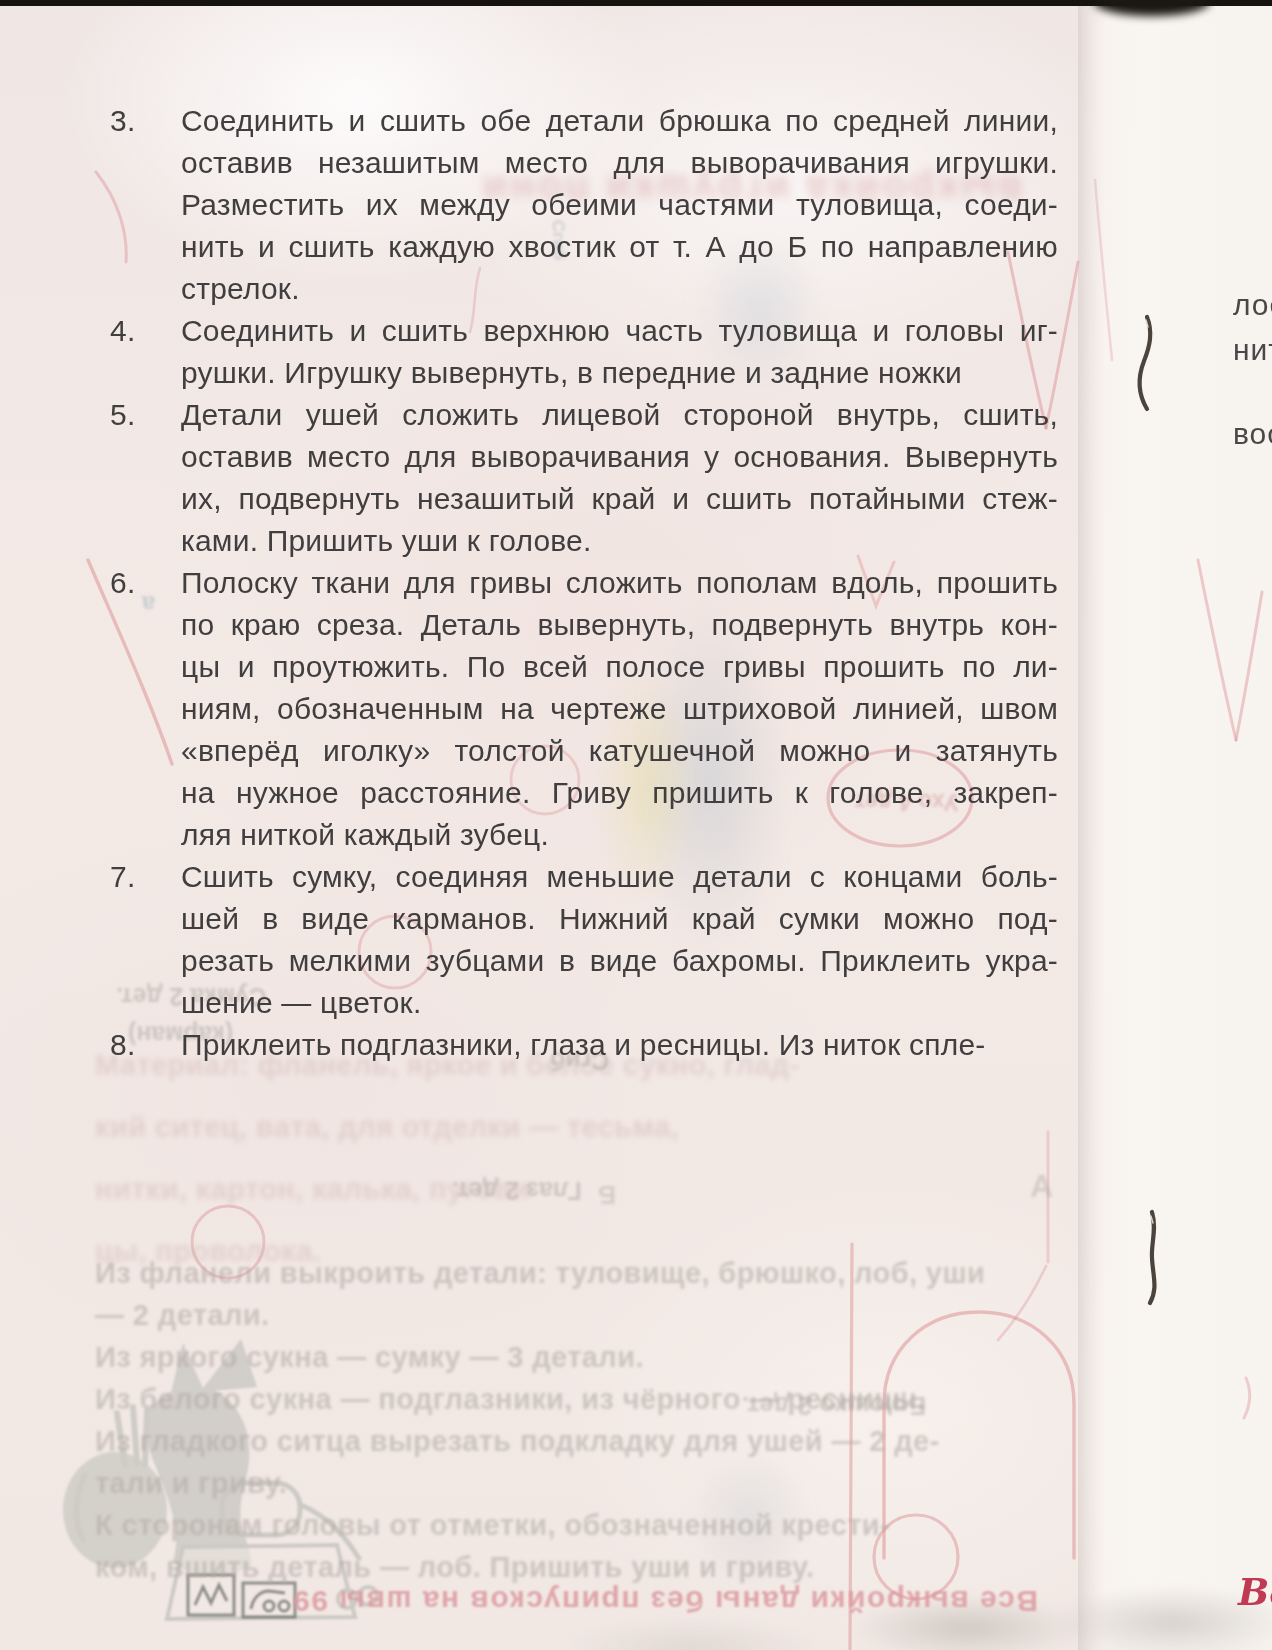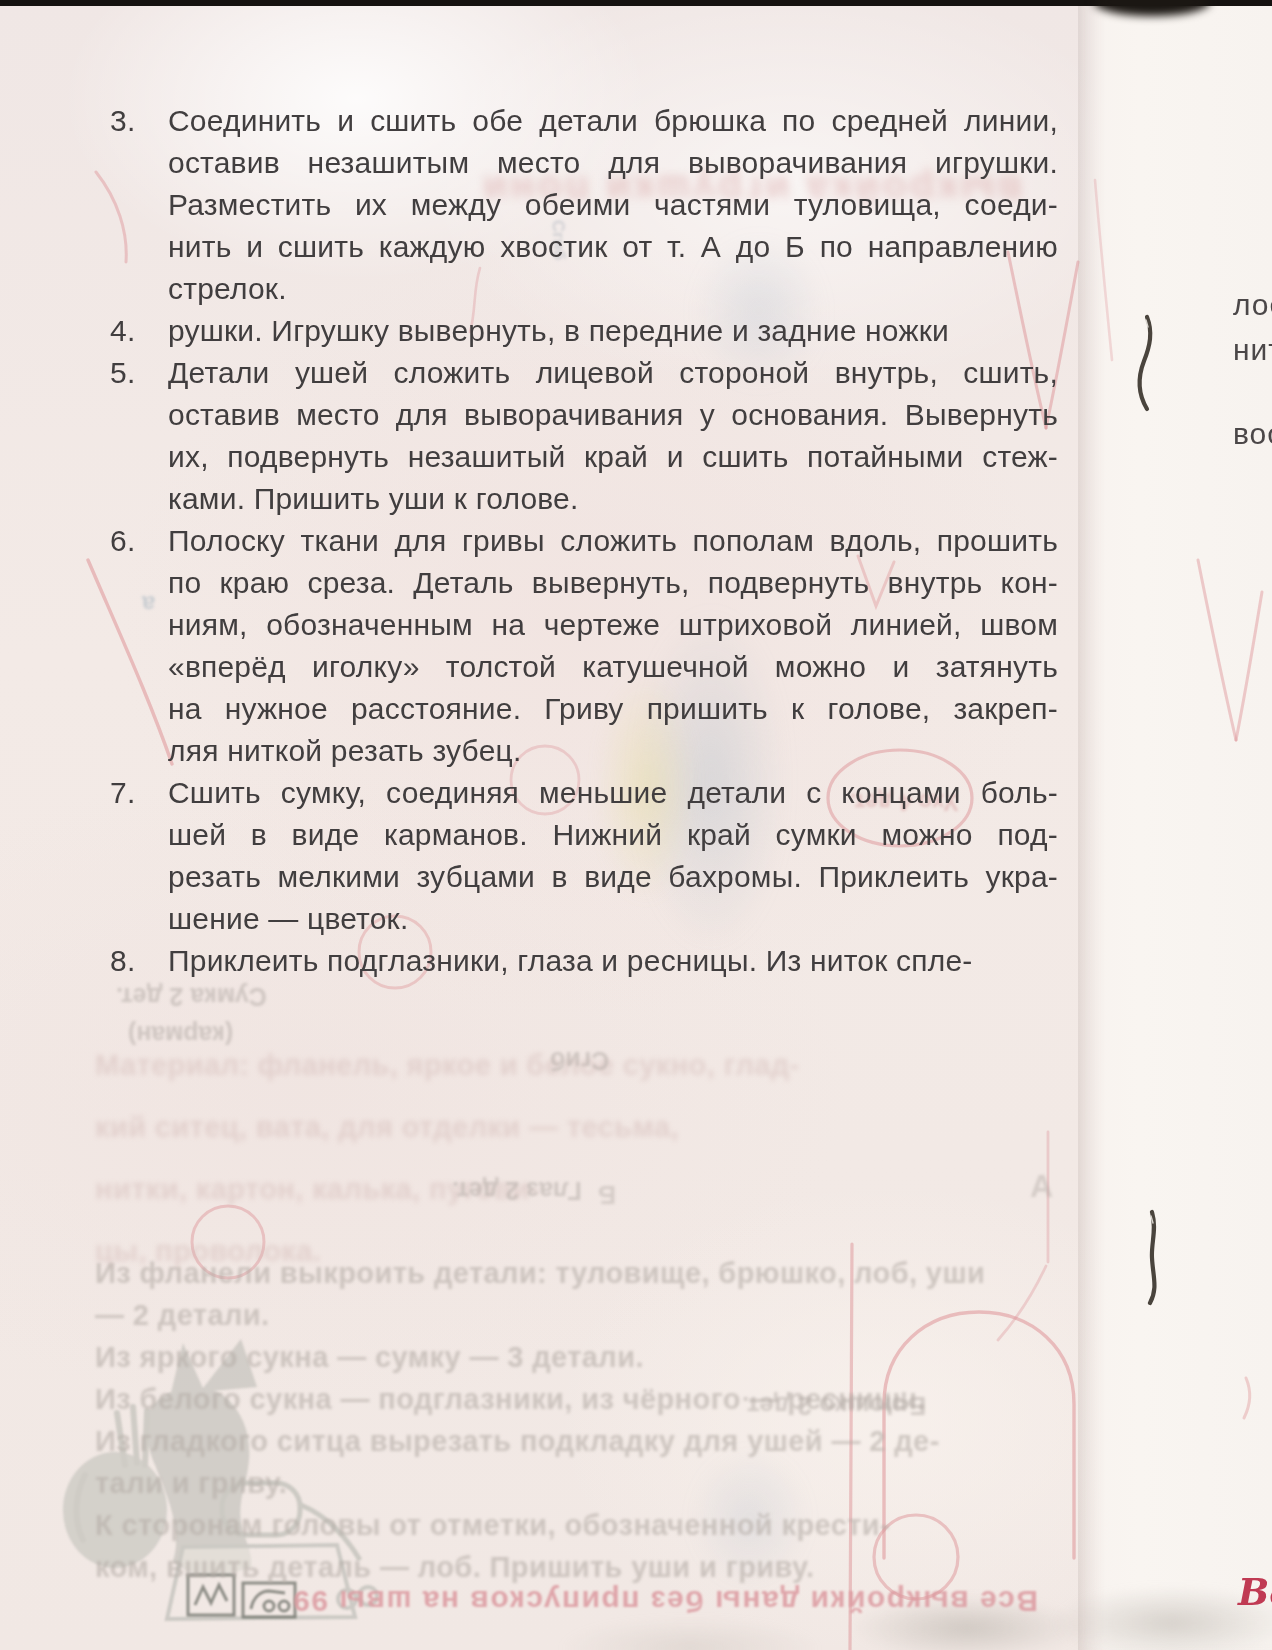--- a/index.html
+++ b/index.html
@@ -59,21 +59,21 @@
   .gl-asmall{left:142px; top:590px; transform:rotate(180deg); font-size:24px; color:#9fb0bd; opacity:.5;}
   .mirror-line{position:absolute; left:278px; top:1584px; width:760px;
     transform:rotate(180deg); color:#dc9aa0; font-size:30px; font-weight:600;
     letter-spacing:1.5px; filter:blur(1px); opacity:.85; white-space:nowrap;}
   
   .text-block{position:absolute; left:106px; top:100px; width:952px;
     color:#413e3f; font-size:30px; font-weight:500; letter-spacing:.2px;}
   .item{display:flex;}
   .num{width:58px; flex:0 0 58px; line-height:42px; padding-left:4px;}
   .lines{flex:1 1 auto; min-width:0;}
-  .tline{line-height:42px; white-space:nowrap; text-align:justify; text-align-last:justify;}
+  .tline{line-height:42px; white-space:nowrap; text-align:justify; text-align-last:justify;margin-left:13px;}
   .lines .tline:last-child{text-align-last:left;}
   
   .frag{position:absolute; left:1233px; color:#4b4748; font-size:30px;
     font-weight:500; letter-spacing:1px; white-space:nowrap;}
   .frag.f1{top:288px;} .frag.f2{top:333px;} .frag.f3{top:417px;}
   .red-note{position:absolute; left:1238px; top:1570px; color:#c03a53;
     font-family:"DejaVu Serif", serif; font-style:italic; font-weight:700;
     font-size:37px; white-space:nowrap;}
   
   .overlay{position:absolute; left:0; top:0; pointer-events:none;}
@@ -187,41 +187,43 @@
           <div class="tline">Соединить и сшить обе детали брюшка по средней линии,</div>
           <div class="tline">оставив незашитым место для выворачивания игрушки.</div>
           <div class="tline">Разместить их между обеими частями туловища, соеди-</div>
           <div class="tline">нить и сшить каждую хвостик от т. А до Б по направлению</div>
           <div class="tline">стрелок.</div>
         </div>
       </div>
       <div class="item">
         <div class="num">4.</div>
         <div class="lines">
+          <div class="tline">Соединить и сшить верхнюю часть туловища и головы иг-</div>
           <div class="tline">рушки. Игрушку вывернуть, в передние и задние ножки</div>
         </div>
       </div>
       <div class="item">
         <div class="num">5.</div>
         <div class="lines">
           <div class="tline">Детали ушей сложить лицевой стороной внутрь, сшить,</div>
           <div class="tline">оставив место для выворачивания у основания. Вывернуть</div>
           <div class="tline">их, подвернуть незашитый край и сшить потайными стеж-</div>
           <div class="tline">ками. Пришить уши к голове.</div>
         </div>
       </div>
       <div class="item">
         <div class="num">6.</div>
         <div class="lines">
           <div class="tline">Полоску ткани для гривы сложить пополам вдоль, прошить</div>
           <div class="tline">по краю среза. Деталь вывернуть, подвернуть внутрь кон-</div>
+          <div class="tline">цы и проутюжить. По всей полосе гривы прошить по ли-</div>
           <div class="tline">ниям, обозначенным на чертеже штриховой линией, швом</div>
           <div class="tline">«вперёд иголку» толстой катушечной можно и затянуть</div>
           <div class="tline">на нужное расстояние. Гриву пришить к голове, закреп-</div>
-          <div class="tline">ляя ниткой резать зубец.</div>
+          <div class="tline">ляя ниткой каждый зубец.</div>
         </div>
       </div>
       <div class="item">
         <div class="num">7.</div>
         <div class="lines">
           <div class="tline">Сшить сумку, соединяя меньшие детали с концами боль-</div>
           <div class="tline">шей в виде карманов. Нижний край сумки можно под-</div>
           <div class="tline">резать мелкими зубцами в виде бахромы. Приклеить укра-</div>
           <div class="tline">шение — цветок.</div>
         </div>

